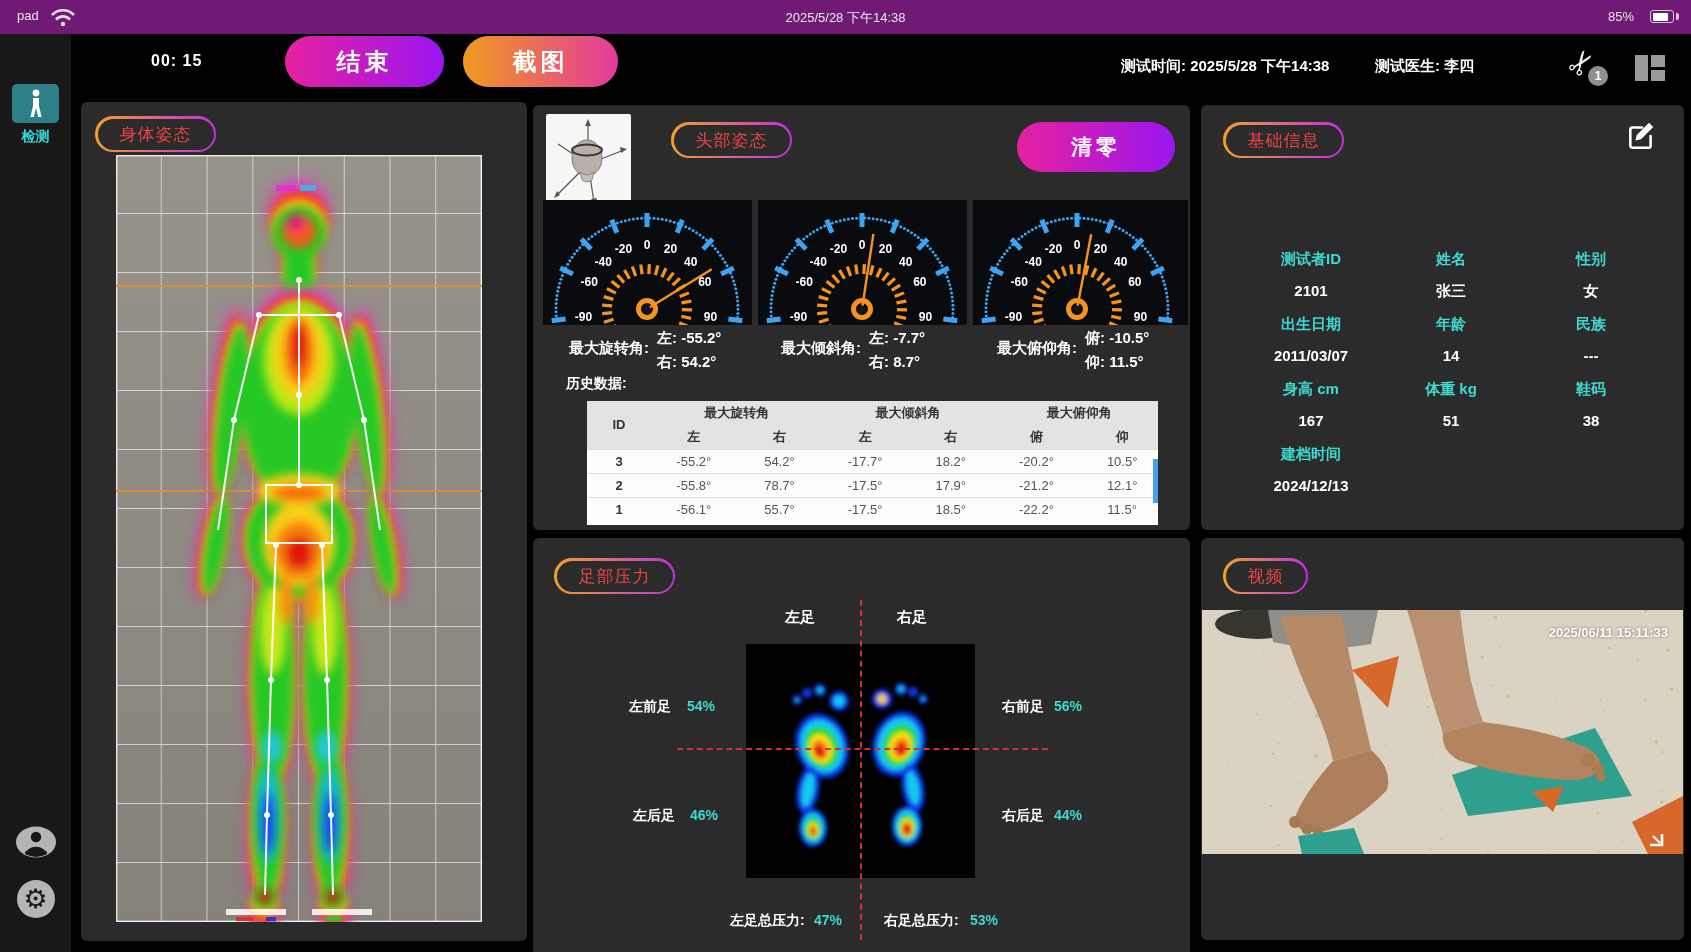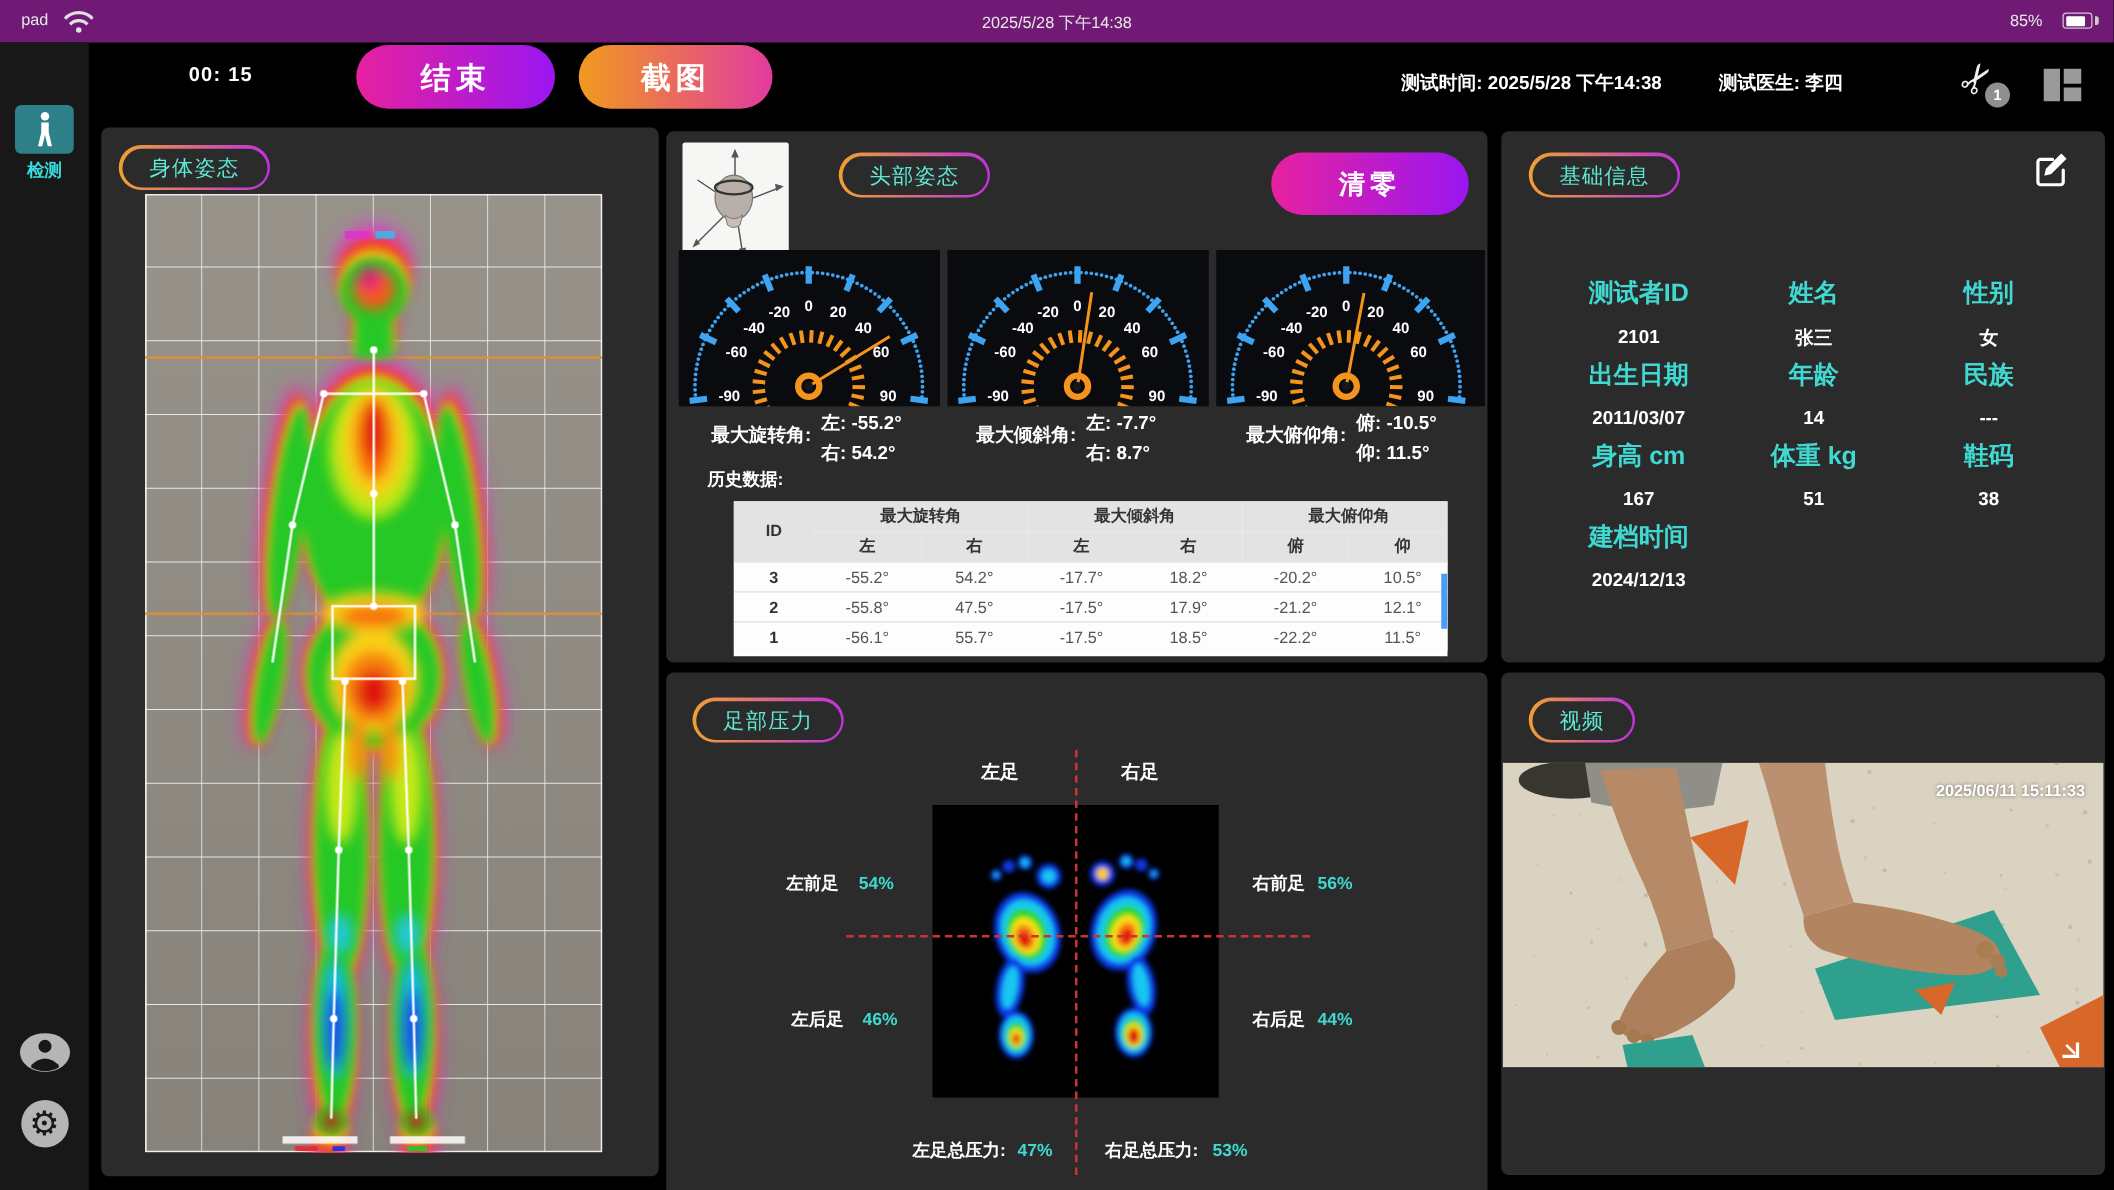--- a/index.html
+++ b/index.html
@@ -26,21 +26,21 @@
     display:flex; align-items:center; justify-content:center; font-family:inherit; }
   .btn-end { left:285px; top:36px; width:159px; background:linear-gradient(90deg,#e6219f,#9a16f0); }
   .btn-shot { left:463px; top:36px; width:155px; background:linear-gradient(90deg,#f09a1e,#e23a9e); }
   .tb-text { position:absolute; top:57px; font-size:15px; font-weight:bold; color:#fff; }
 
   
   .panel { position:absolute; background:#2b2b2b; border-radius:6px; }
   .pill { position:absolute; background:linear-gradient(90deg,#f0a030,#c030e0);
     border-radius:19px; padding:2.5px; }
   .pill-inner { background:#2b2b2b; border-radius:17px; padding:4px 22px;
-    font-size:17px; color:#5eead4; white-space:nowrap; letter-spacing:1px; }
+    font-size:17px; color:#ef4444; white-space:nowrap; letter-spacing:1px; }
 
   
   .gauge-box { position:absolute; top:95px; width:209px; height:125px; background:#0a0b0e; }
   .reading { position:absolute; top:224px; display:flex; gap:8px; }
   .reading .rlabel { font-weight:bold; font-size:15px; padding-top:10px; white-space:nowrap; }
   .reading .rvals { display:flex; flex-direction:column; gap:5px; font-weight:bold; font-size:15px; white-space:nowrap; }
   .hist-label { position:absolute; left:33px; top:270px; font-size:14px; font-weight:bold; }
   .table-wrap { position:absolute; left:54px; top:296px; width:571px; height:124px;
     overflow:hidden; background:#fff; }
   .table-wrap table { border-collapse:collapse; width:578px; table-layout:fixed;
@@ -52,21 +52,21 @@
   
   .fp-label { position:absolute; color:#fff; font-weight:bold; font-size:14px; white-space:nowrap; }
   .fp-val { position:absolute; color:#3fd9d2; font-weight:bold; font-size:14px; white-space:nowrap; }
   .dash-v { position:absolute; border-left:2px dashed #c33; width:0; }
   .dash-h { position:absolute; border-top:2px dashed #c33; height:0; }
 
   
   .bi-grid { position:absolute; left:40px; top:108px; width:420px;
     display:grid; grid-template-columns:140px 140px 140px; row-gap:1px; }
   .bi-cell { height:64px; text-align:center; }
-  .bi-label { color:#3fd9d2; font-size:20px; font-weight:bold; padding-top:8px; }
+  .bi-label { color:#3fd9d2; font-size:15px; font-weight:bold; padding-top:8px;margin-top:29px; }
   .bi-value { color:#fff; font-size:15px; font-weight:bold; margin-top:13px; }
 
   
   .photo { position:absolute; left:1px; top:72px; width:481px; height:244px; overflow:hidden; }
   .vid-ts { position:absolute; right:15px; top:15px; font-size:13px; font-weight:bold;
     color:#fff; text-shadow:0 0 3px rgba(0,0,0,.5); }
 
   .badge { position:absolute; width:20px; height:20px; border-radius:50%; background:#8f8f8f;
     color:#fff; font-size:12px; font-weight:bold; display:flex; align-items:center; justify-content:center; }
 </style>
@@ -679,21 +679,21 @@
             <td>-55.2°</td>
             <td>54.2°</td>
             <td>-17.7°</td>
             <td>18.2°</td>
             <td>-20.2°</td>
             <td>10.5°</td>
           </tr>
           <tr>
             <td style="font-weight: bold; color: rgb(51, 51, 51);">2</td>
             <td>-55.8°</td>
-            <td>47.5°</td>
+            <td>78.7°</td>
             <td>-17.5°</td>
             <td>17.9°</td>
             <td>-21.2°</td>
             <td>12.1°</td>
           </tr>
           <tr>
             <td style="font-weight: bold; color: rgb(51, 51, 51);">1</td>
             <td>-56.1°</td>
             <td>55.7°</td>
             <td>-17.5°</td>

